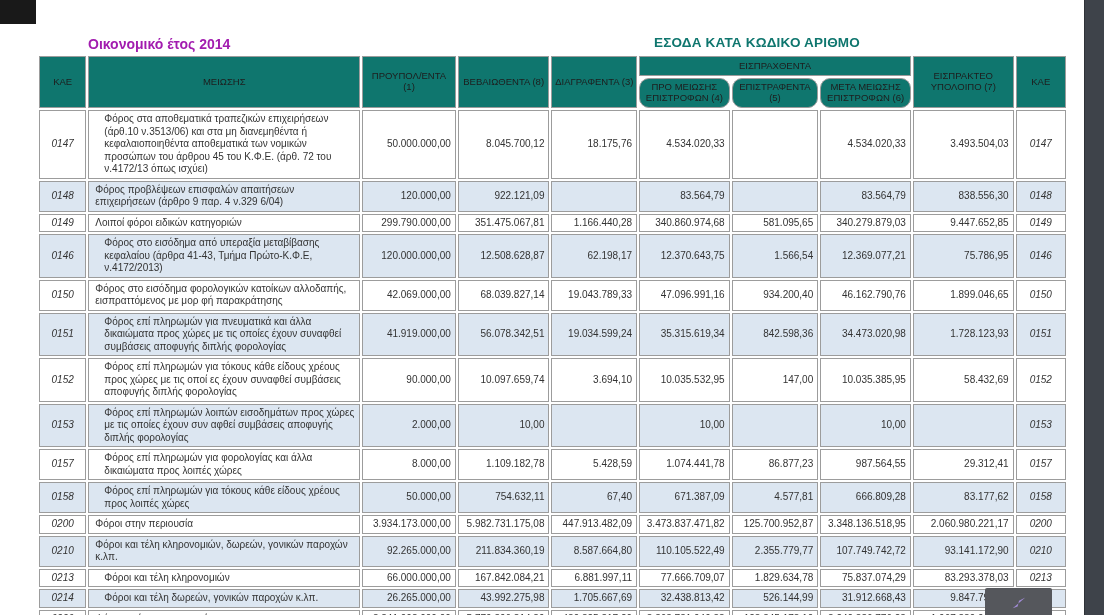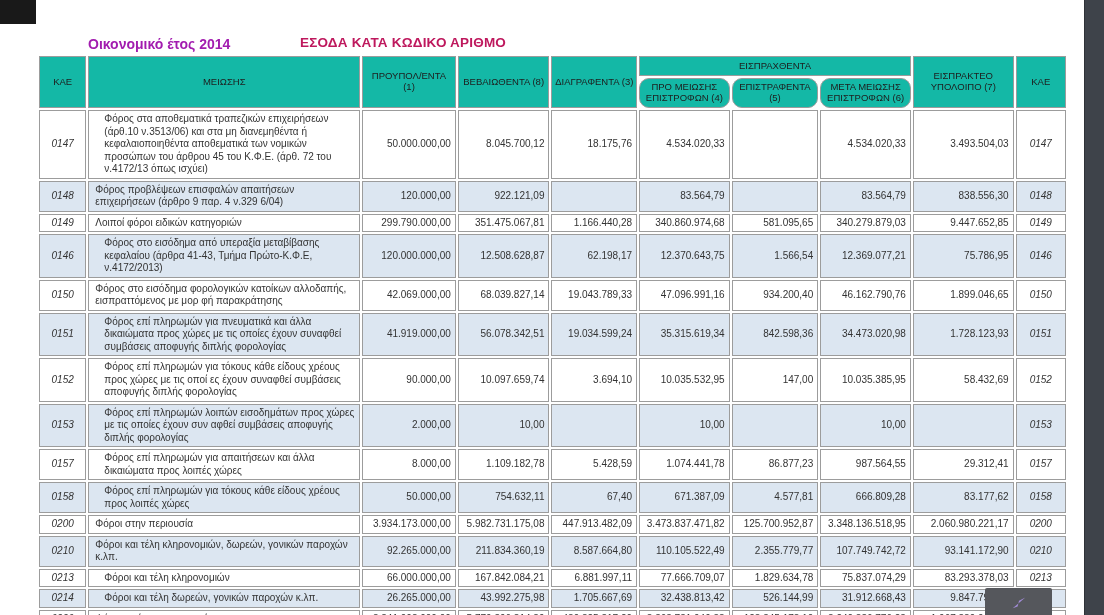--- a/index.html
+++ b/index.html
@@ -7,31 +7,31 @@
     width:1104px;height:615px;position:relative;overflow:hidden;
     background:#ffffff;
     font-family:"Liberation Sans",sans-serif;
     -webkit-font-smoothing:antialiased;
   }
   .fiscal-label{
     position:absolute;left:88px;top:36px;
     font-size:14px;font-weight:700;color:#a21caf;
   }
   .page-title{
-    position:absolute;left:300px;width:560px;top:35px;text-align:left;
-    font-size:13.5px;font-weight:700;color:#be185d;letter-spacing:.2px;
+    position:absolute;left:300px;width:560px;top:35px;text-align:right;
+    font-size:13.5px;font-weight:700;color:#0f766e;letter-spacing:.2px;
   }
   .table-wrap{position:absolute;left:37px;top:54px;width:1031px;}
   table{
     border-collapse:separate;border-spacing:2px;table-layout:fixed;
     width:100%;font-size:10px;color:#333;
   }
   th,td{border:1px solid #9c9c9c;overflow:hidden;}
   thead th{
-    background:#14b8a6;font-weight:400;font-size:9.5px;line-height:1.15;
+    background:#0f766e;font-weight:400;font-size:9.5px;line-height:1.15;
     vertical-align:middle;padding:1px 2px;color:#1d1d1d;
   }
   thead tr.tier1 th{height:30px;}
   thead tr.tier1 th.group{height:16px;}
   thead tr.tier2 th{height:26px;border-radius:10px;}
   tbody td{
     padding:2px 4px;vertical-align:middle;background:#fff;line-height:1.25;
   }
   tbody tr.even td{background:#dce6f1;}
   td.kae{text-align:center;font-style:italic;}
@@ -178,21 +178,21 @@
           <td class="num">10,00</td>
           <td class="num"></td>
           <td class="num">10,00</td>
           <td class="num"></td>
           <td class="num">10,00</td>
           <td class="num"></td>
           <td class="kae">0153</td>
         </tr>
         <tr class="odd">
           <td class="kae">0157</td>
-          <td class="name ind">Φόρος επί πληρωμών για απαιτήσεων και άλλα δικαιώματα προς λοιπές χώρες</td>
+          <td class="name ind">Φόρος επί πληρωμών για φορολογίας και άλλα δικαιώματα προς λοιπές χώρες</td>
           <td class="num">8.000,00</td>
           <td class="num">1.109.182,78</td>
           <td class="num">5.428,59</td>
           <td class="num">1.074.441,78</td>
           <td class="num">86.877,23</td>
           <td class="num">987.564,55</td>
           <td class="num">29.312,41</td>
           <td class="kae">0157</td>
         </tr>
         <tr class="even">

